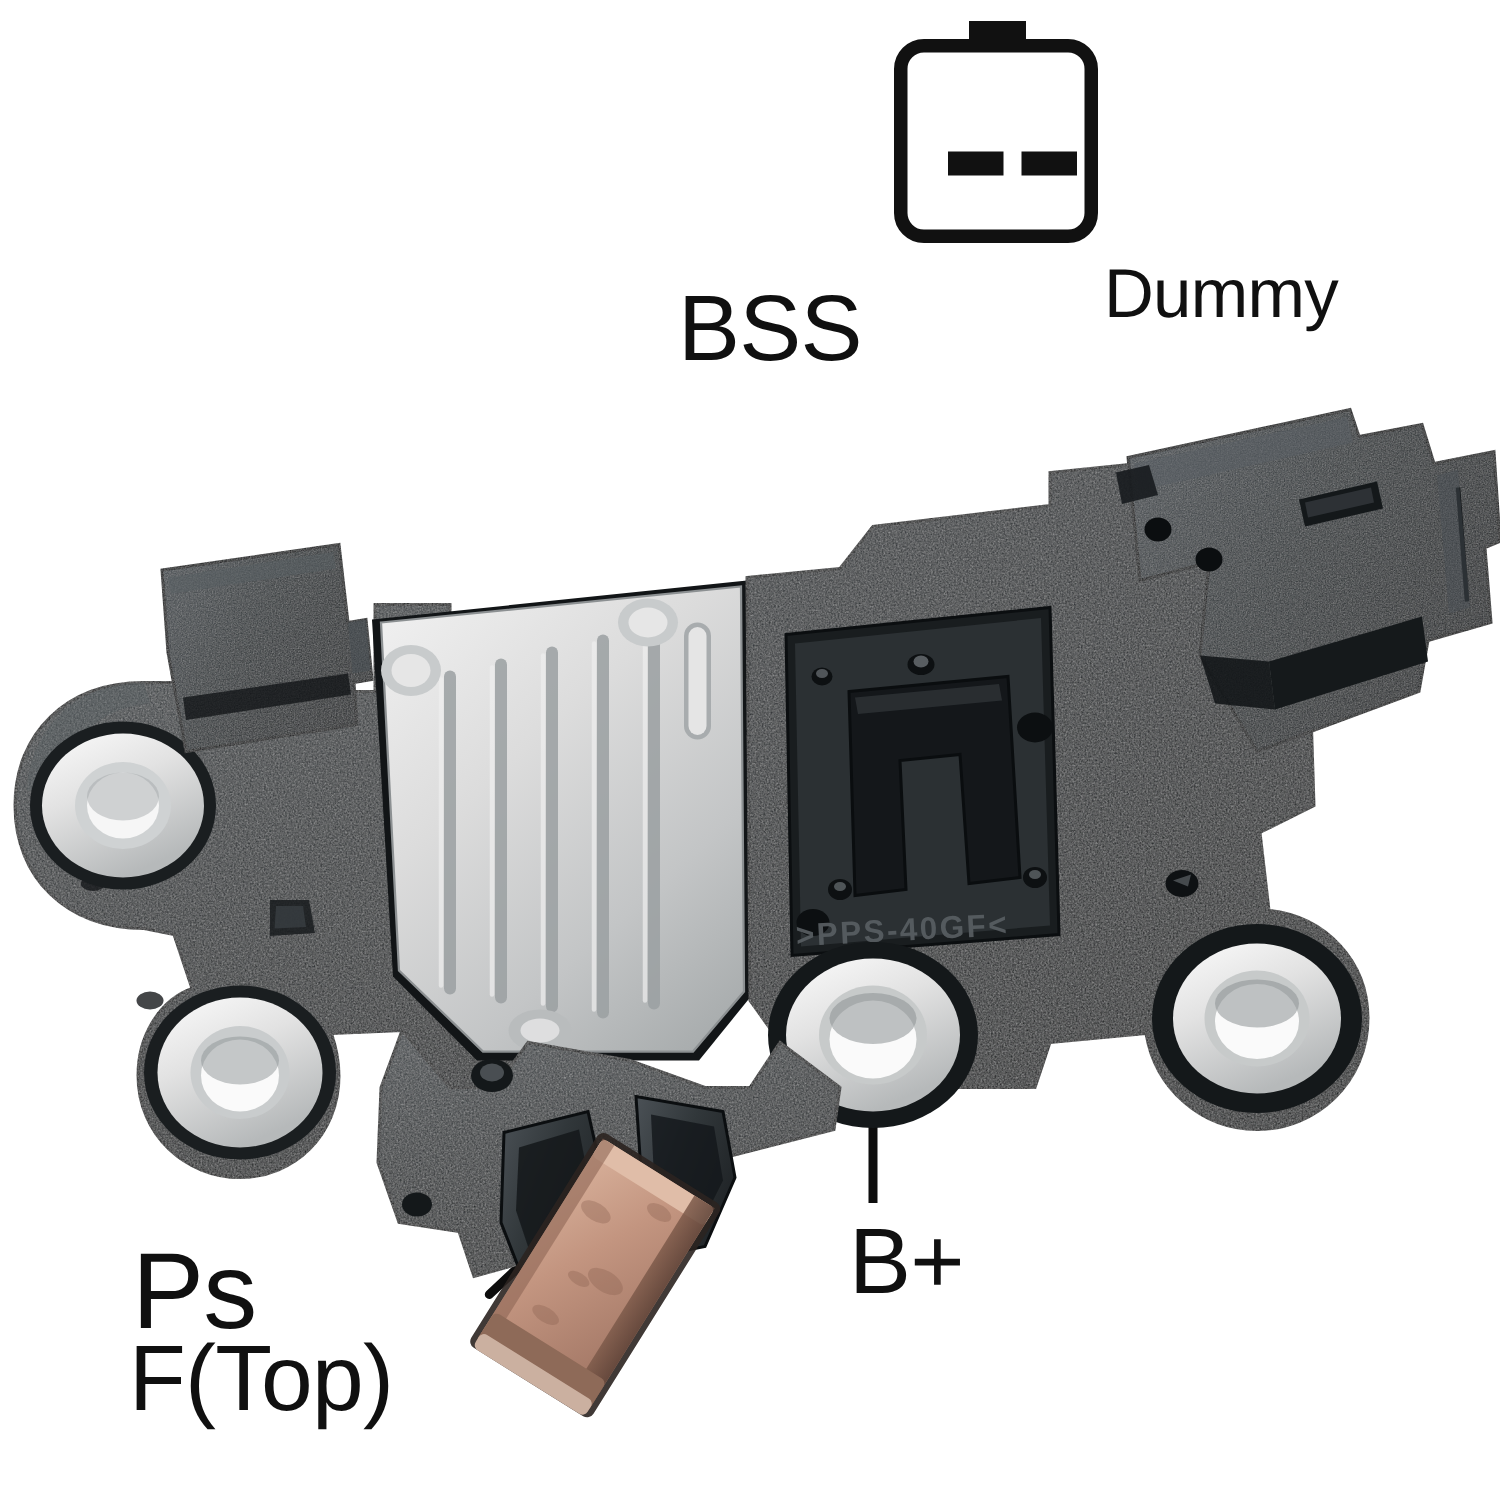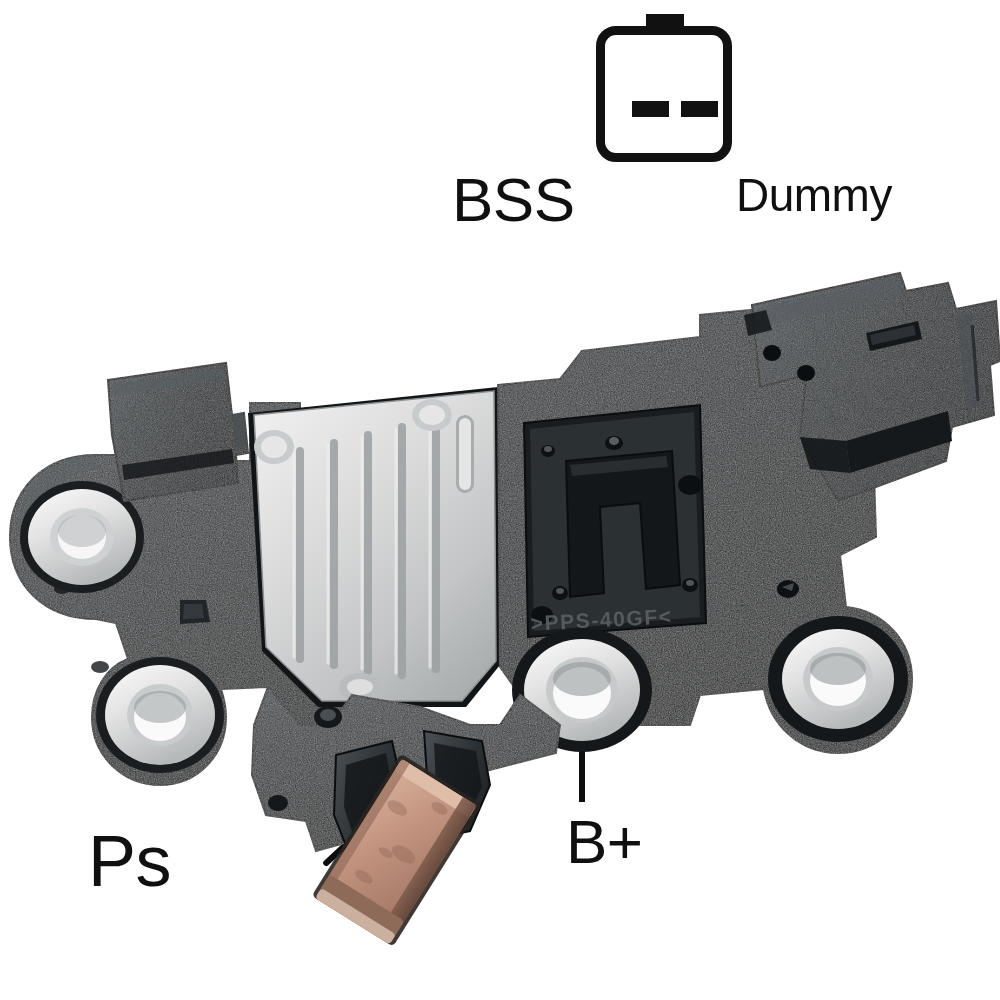--- a/index.html
+++ b/index.html
@@ -3,21 +3,21 @@
 <meta charset="utf-8">
 <style>
   html,body{margin:0;padding:0;background:#ffffff;}
   body{width:1000px;height:1000px;overflow:hidden;
        font-family:"Liberation Sans","DejaVu Sans",sans-serif;}
   #stage{position:relative;width:1000px;height:1000px;background:#ffffff;}
 
   
   .lbl{position:absolute;color:#101010;line-height:1.04;white-space:nowrap;
        font-weight:400;letter-spacing:-0.5px;}
-  #lbl-bss   {left:452px;  top:168px; font-size:62px;}
+  #lbl-bss   {left:452px;  top:188px; font-size:62px;}
   #lbl-com   {left:424px;  top:252px; font-size:62px;}
   #lbl-dummy {left:736px;  top:172px; font-size:46px;}
   #lbl-ps    {left:88px;   top:824px; font-size:72px;}
   #lbl-ftop  {left:86px;   top:888px; font-size:62px;}
   #lbl-bplus {left:566px;  top:810px; font-size:62px;}
 
   
   #connector-diagram{position:absolute;left:596px;top:14px;width:136px;height:148px;}
   #conn-tab{position:absolute;left:50px;top:0;width:38px;height:16px;background:#111;}
   #conn-body{position:absolute;left:0;top:12px;width:136px;height:136px;
@@ -46,20 +46,21 @@
     <div id="conn-tab"></div>
     <div id="conn-body">
       <div class="conn-slot" id="conn-slot-1"></div>
       <div class="conn-slot" id="conn-slot-2"></div>
     </div>
   </div>
 
   <div class="lbl" id="lbl-bss">BSS</div>
   <div class="lbl" id="lbl-dummy">Dummy</div>
   <div class="lbl" id="lbl-ps">Ps</div>
+  <div class="lbl" id="lbl-ftop">F(Top)</div>
   <div class="lbl" id="lbl-bplus">B+</div>
 
   <div class="leader" id="leader-ps"></div>
   <div class="leader" id="leader-bplus"></div>
   <div class="leader" id="leader-ftop"></div>
 
   <div id="part">
   <svg viewBox="0 0 1000 720" xmlns="http://www.w3.org/2000/svg">
     <defs>
 

